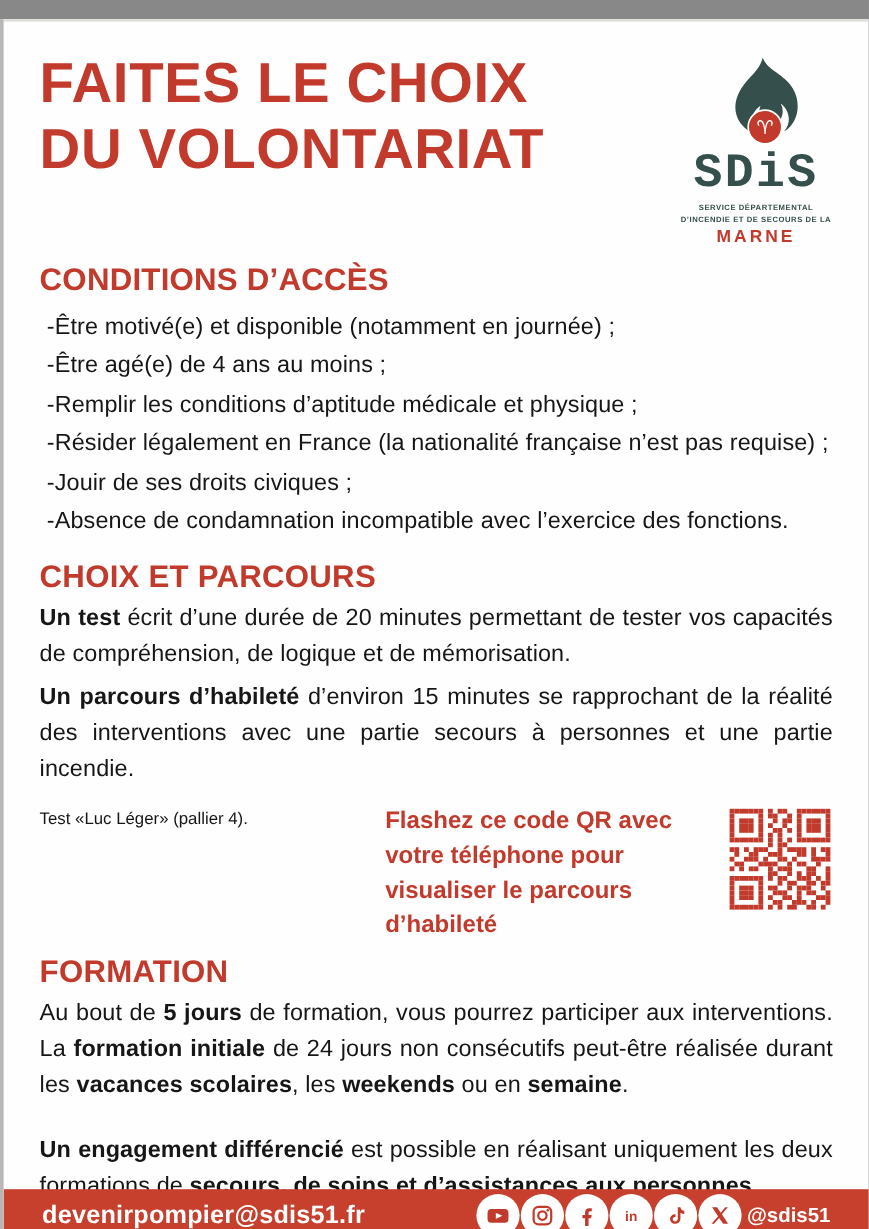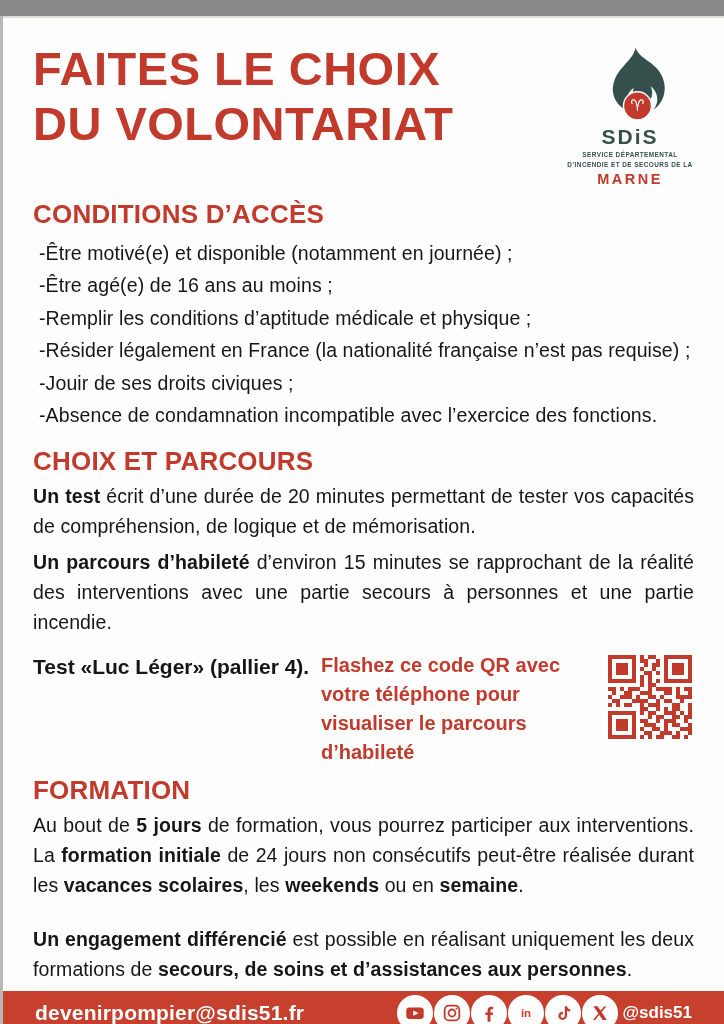--- a/index.html
+++ b/index.html
@@ -19,38 +19,38 @@
   .page::before{content:"";position:absolute;top:0;left:0;right:0;height:2px;background:#dedcd8;}
   .page::after{content:"";position:absolute;bottom:0;left:0;right:0;height:2px;background:#c4c2be;}
   .content{padding:26px 30px 0 30px;}
 
   .header{display:flex;justify-content:space-between;align-items:flex-start;}
   .title{font-size:47px;line-height:1.17;font-weight:bold;color:var(--red);letter-spacing:0.5px;}
   .title span{display:block;}
 
   .logo{width:128px;text-align:center;margin-top:4px;flex:0 0 auto;}
   .logo .flame-wrap{height:86px;display:flex;justify-content:center;}
-  .logo .wordmark{font-size:21px;font-weight:bold;color:var(--teal);letter-spacing:2px;line-height:1;margin-top:-6px;}
+  .logo .wordmark{font-size:40px;font-weight:bold;color:var(--teal);letter-spacing:2px;line-height:1;margin-top:-6px;font-family:Liberation Mono, monospace;}
   .logo .sub{font-size:6.4px;font-weight:bold;color:var(--teal);letter-spacing:.45px;line-height:1.55;margin-top:3px;}
   .logo .dept{font-size:14.5px;font-weight:bold;color:var(--red);letter-spacing:2.5px;margin-top:1px;}
 
   h2{font-size:26px;font-weight:bold;color:var(--red);letter-spacing:.2px;}
   .h2-conditions{margin:12px 0 7px;}
   .h2-test{margin:14px 0 4px;}
   .h2-formation{margin:8px 0 4px;}
 
   ul.conditions{list-style:none;padding-left:6px;}
   ul.conditions li{font-size:19.5px;line-height:32.5px;letter-spacing:.1px;}
 
   .para{font-size:19.5px;line-height:30px;text-align:justify;margin-bottom:6px;letter-spacing:.1px;}
   .para.gap-top{margin-top:24px;}
   .b{font-weight:bold;}
 
   .qr-band{display:flex;align-items:flex-start;margin-top:14px;margin-bottom:6px;}
-  .luc{flex:0 0 288px;font-size:21px;font-weight:bold;padding-top:4px;}
+  .luc{flex:0 0 288px;font-size:14px;font-weight:normal;padding-top:4px;}
   .qr-caption{flex:1;color:var(--red);font-weight:bold;font-size:20px;line-height:29px;padding-right:10px;text-align:left;}
   .qr{flex:0 0 auto;padding:2px;background:#fff;margin-top:2px;}
   .qr-row{display:flex;height:4px;}
   .qm{width:4px;height:4px;flex:0 0 4px;}
   .qm.on{background:var(--red);}
 
   .footer{
     position:absolute;left:0;right:0;bottom:5px;height:44px;
     background:var(--red-bar);display:flex;align-items:center;
     justify-content:space-between;padding:0 32px;color:#fff;
@@ -87,21 +87,21 @@
           <div>SERVICE DÉPARTEMENTAL</div>
           <div>D’INCENDIE ET DE SECOURS DE LA</div>
         </div>
         <div class="dept">MARNE</div>
       </div>
     </div>
 
     <h2 class="h2-conditions">CONDITIONS D’ACCÈS</h2>
     <ul class="conditions">
       <li>-Être motivé(e) et disponible (notamment en journée) ;</li>
-      <li>-Être agé(e) de 16 ans au moins ;</li>
+      <li>-Être agé(e) de 4 ans au moins ;</li>
       <li>-Remplir les conditions d’aptitude médicale et physique ;</li>
       <li>-Résider légalement en France (la nationalité française n’est pas requise) ;</li>
       <li>-Jouir de ses droits civiques ;</li>
       <li>-Absence de condamnation incompatible avec l’exercice des fonctions.</li>
     </ul>
 
     <h2 class="h2-test">CHOIX ET PARCOURS</h2>
     <p class="para"><span class="b">Un test</span><span>  écrit d’une durée de 20 minutes permettant de tester vos capacités de compréhension, de logique et de mémorisation.</span></p>
     <p class="para"><span class="b">Un parcours d’habileté</span><span> d’environ 15 minutes se rapprochant de la réalité des interventions avec une partie secours à personnes et une partie incendie.</span></p>
 

